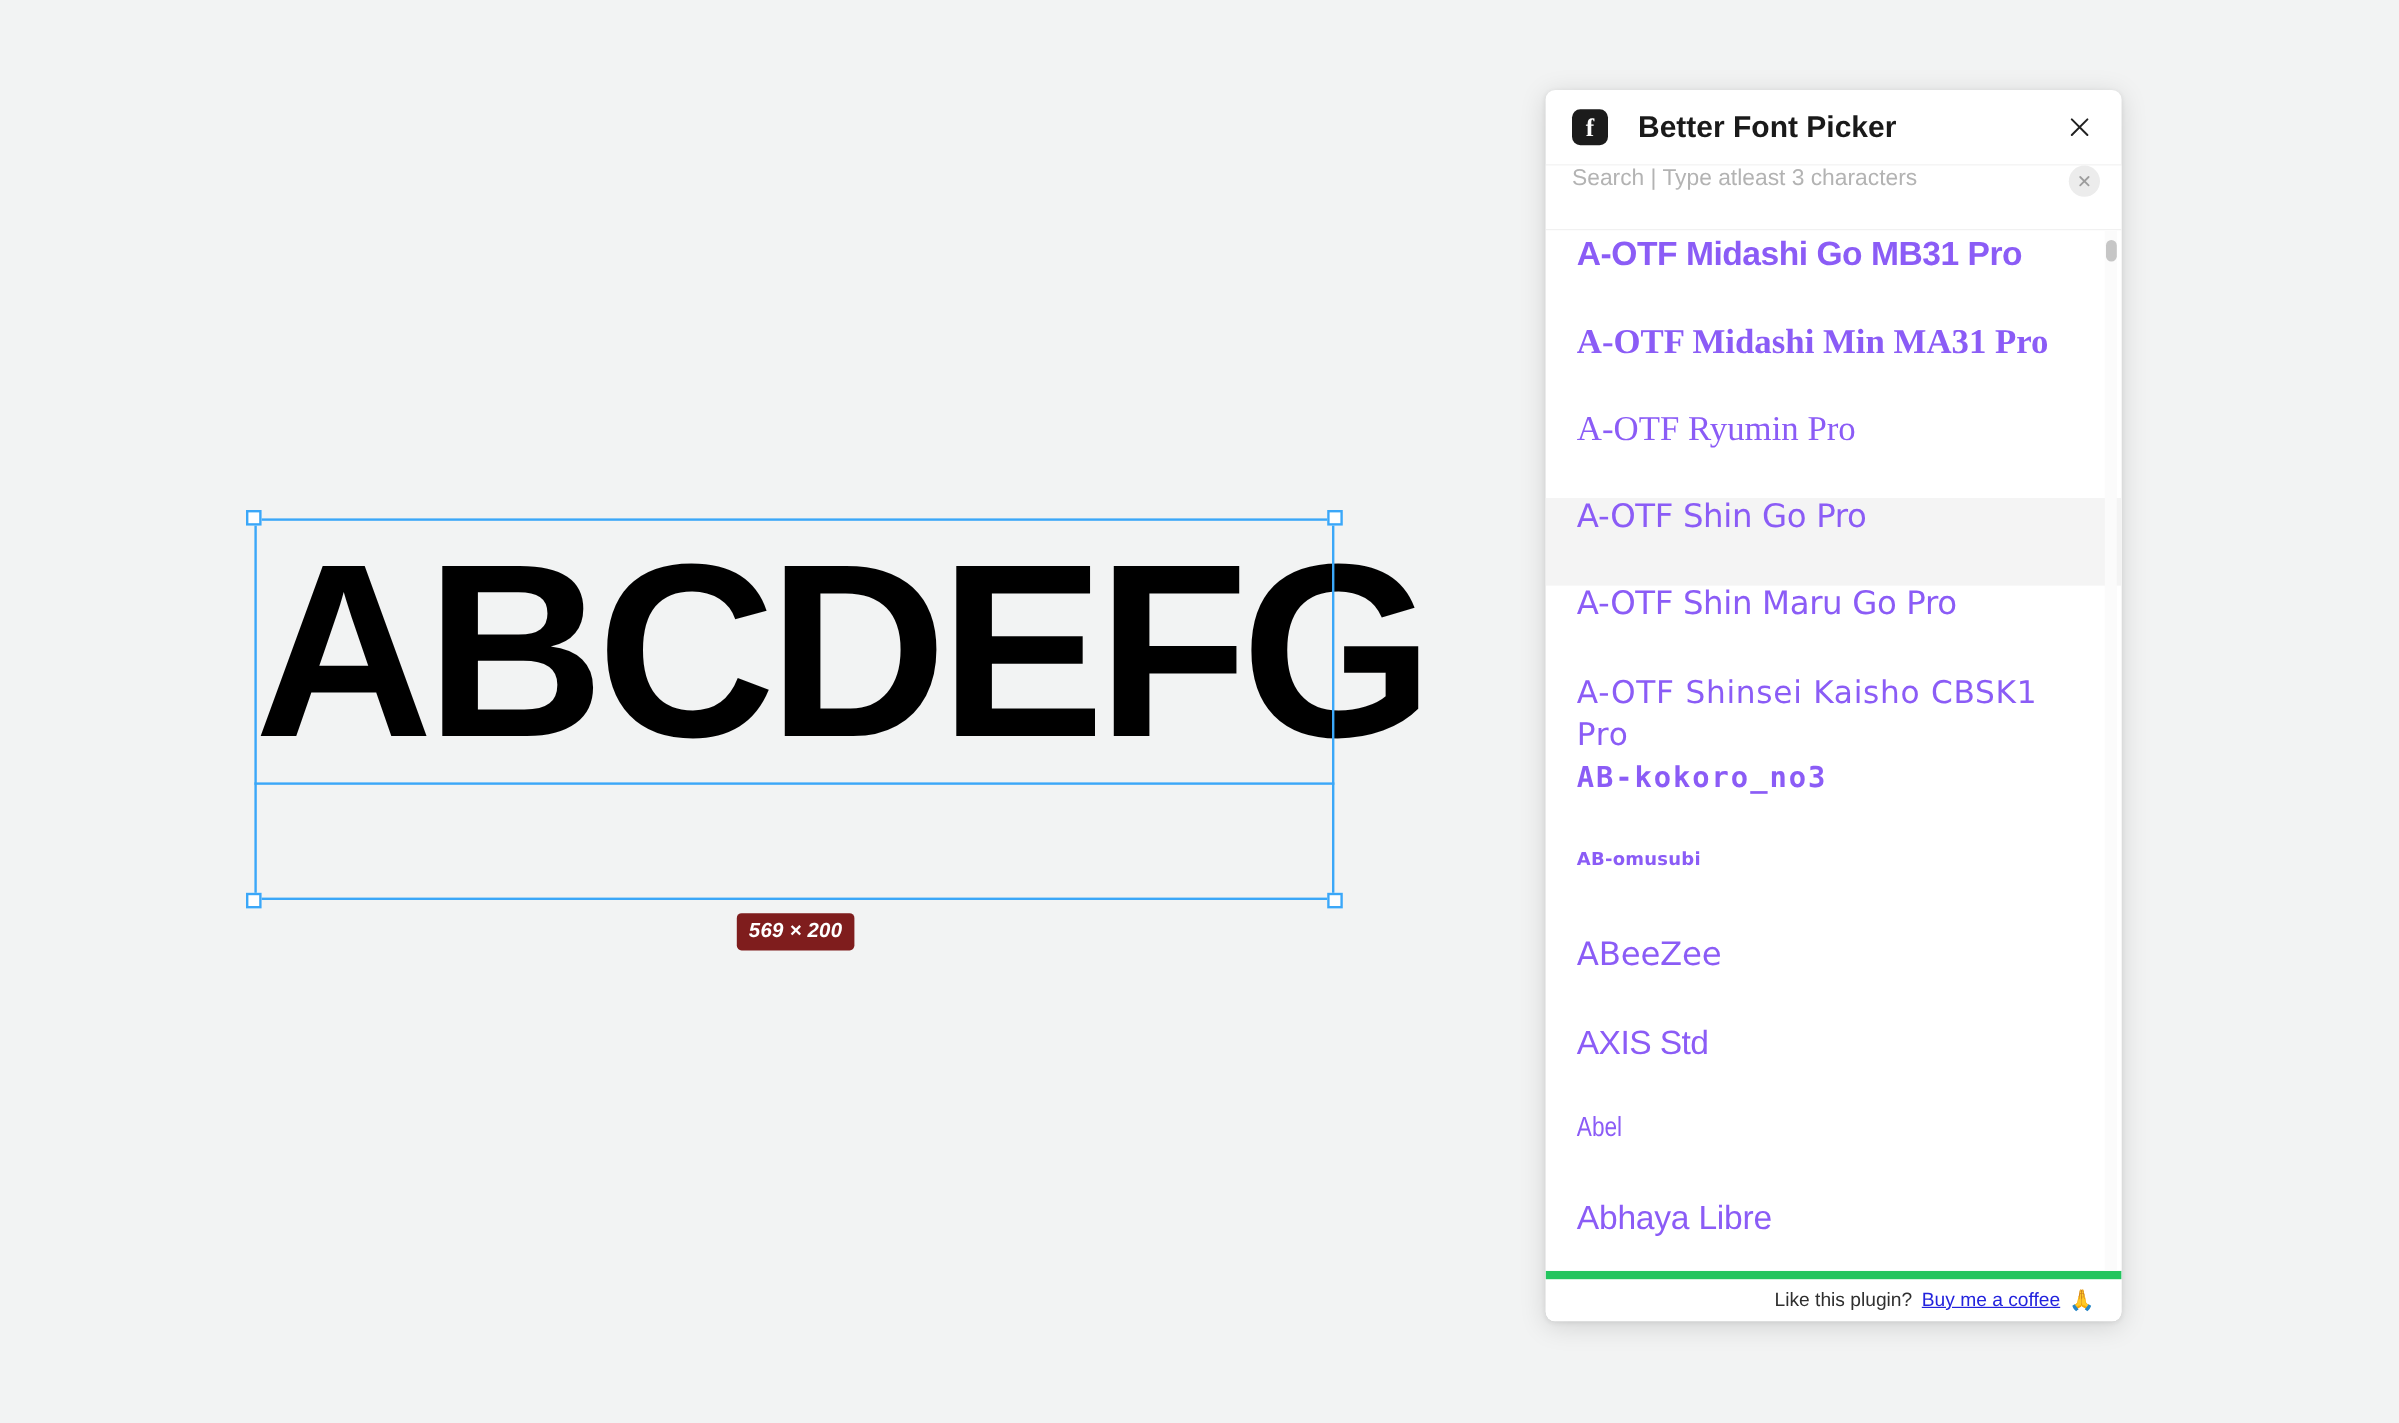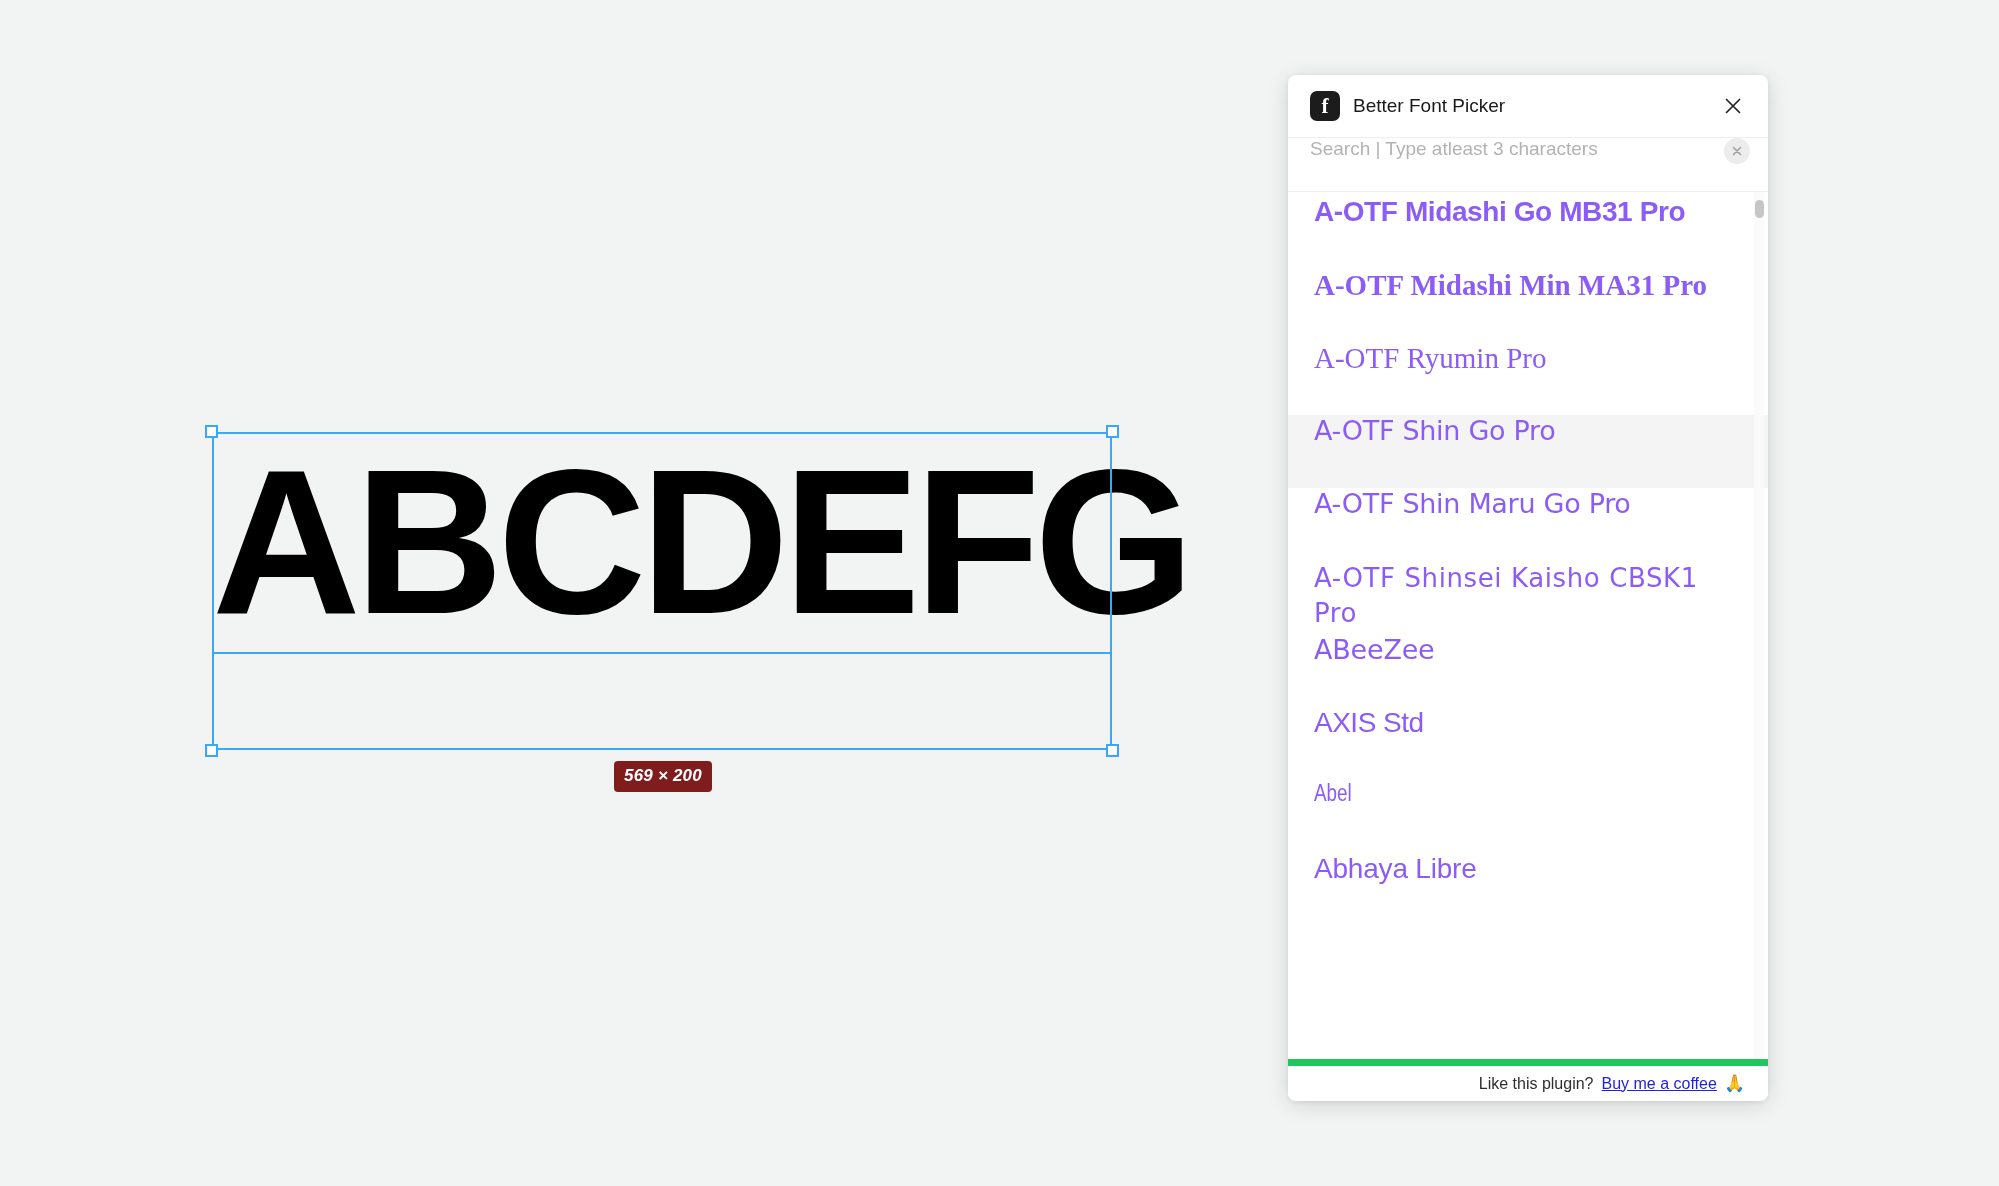--- a/index.html
+++ b/index.html
@@ -125,23 +125,23 @@
     font-weight: bold;
     font-size: 21px;
     display: flex;
     align-items: center;
     justify-content: center;
     flex: none;
     line-height: 1;
   }
 
   #panel-title {
-    margin-left: 13px;
-    font-size: 19px;
-    font-weight: normal;
+    margin-left: 25px;
+    font-size: 25px;
+    font-weight: bold;
     color: #1a1a1a;
     flex: 1;
   }
 
   #close-button {
     width: 30px;
     height: 30px;
     display: flex;
     align-items: center;
     justify-content: center;
@@ -374,20 +374,26 @@
         <div class="font-row selected">
           <span class="fs-sans">A-OTF Shin Go Pro</span>
         </div>
         <div class="font-row">
           <span class="fs-sans">A-OTF Shin Maru Go Pro</span>
         </div>
         <div class="font-row">
           <span class="fs-brush">A-OTF Shinsei Kaisho CBSK1 Pro</span>
         </div>
         <div class="font-row">
+          <span class="fs-mono-bold">AB-kokoro_no3</span>
+        </div>
+        <div class="font-row">
+          <span class="fs-tiny-bold">AB-omusubi</span>
+        </div>
+        <div class="font-row">
           <span class="fs-abeezee">ABeeZee</span>
         </div>
         <div class="font-row">
           <span class="fs-axis">AXIS Std</span>
         </div>
         <div class="font-row">
           <span class="fs-condensed">Abel</span>
         </div>
         <div class="font-row">
           <span class="fs-abhaya">Abhaya Libre</span>

